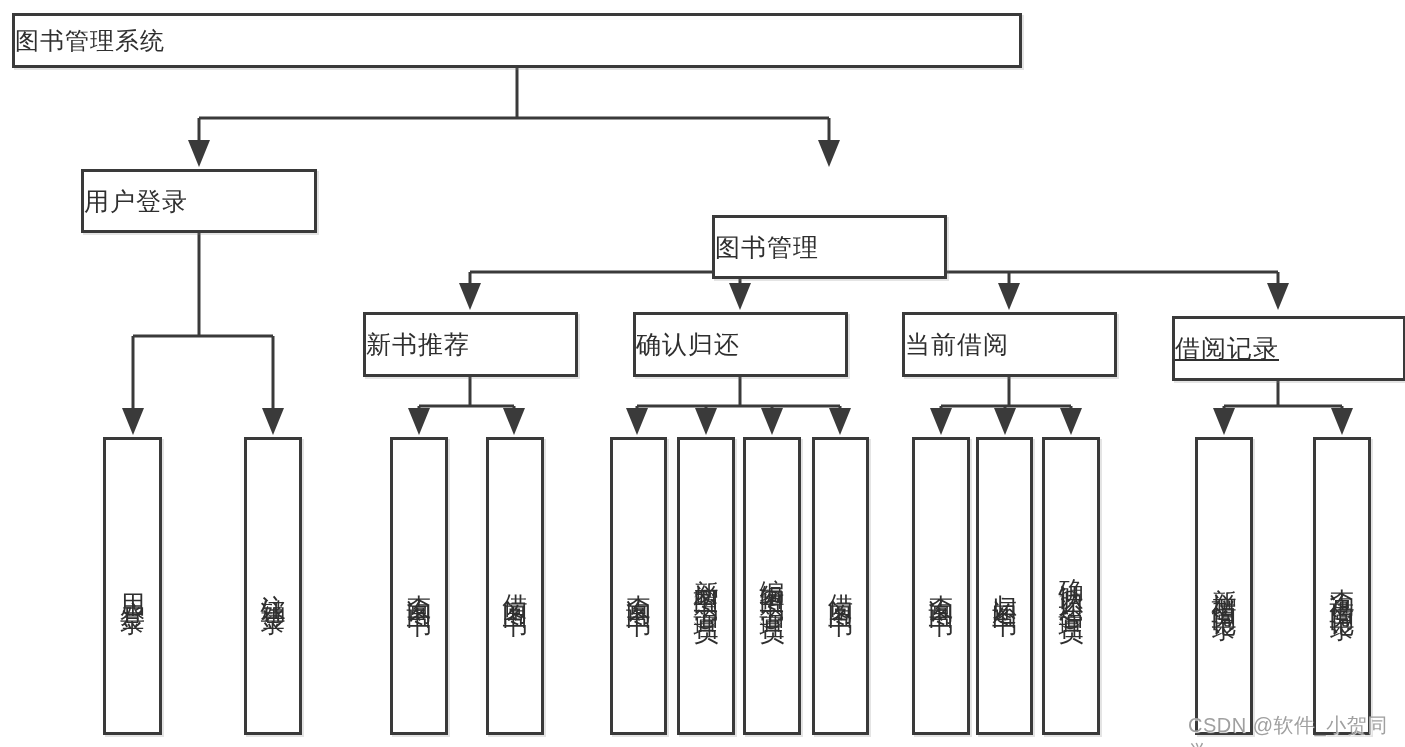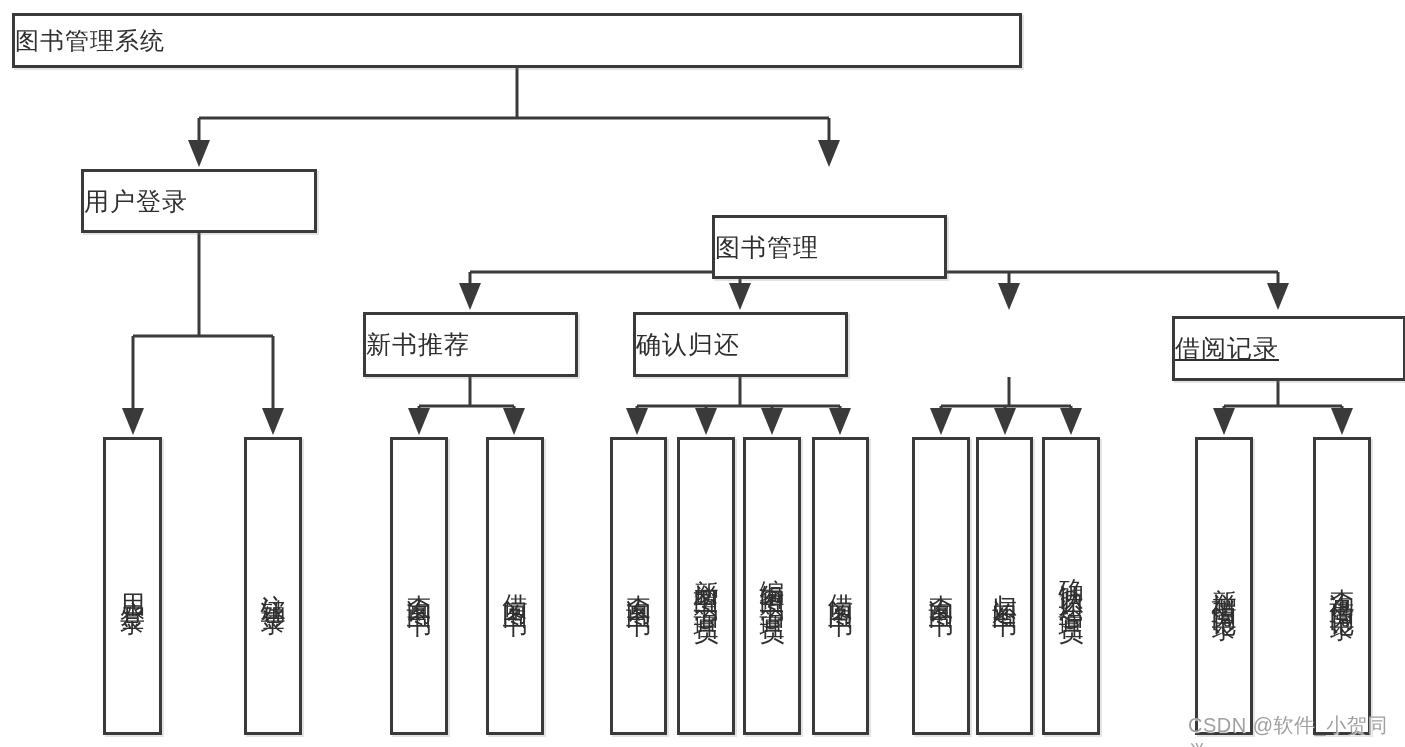--- a/index.html
+++ b/index.html
@@ -134,20 +134,23 @@
   <div class="node" style="left:712px; top:169px; width:235px; height:64px;margin-top:46px;">
     <span>图书管理</span>
   </div>
 
   <div class="node" style="left:363px; top:312px; width:215px; height:65px;">
     <span>新书推荐</span>
   </div>
   <div class="node" style="left:633px; top:312px; width:215px; height:65px;">
     <span>确认归还</span>
   </div>
+  <div class="node" style="left:902px; top:312px; width:215px; height:65px;">
+    <span>当前借阅</span>
+  </div>
   <div class="node" style="left:1172px; top:316px; width:234px; height:65px;text-decoration:underline;">
     <span>借阅记录</span>
   </div>
 
   <div class="leaf" style="left:103px; width:59px;">
     <span>用户登录</span>
   </div>
   <div class="leaf" style="left:244px; width:58px;">
     <span>注销登录</span>
   </div>

